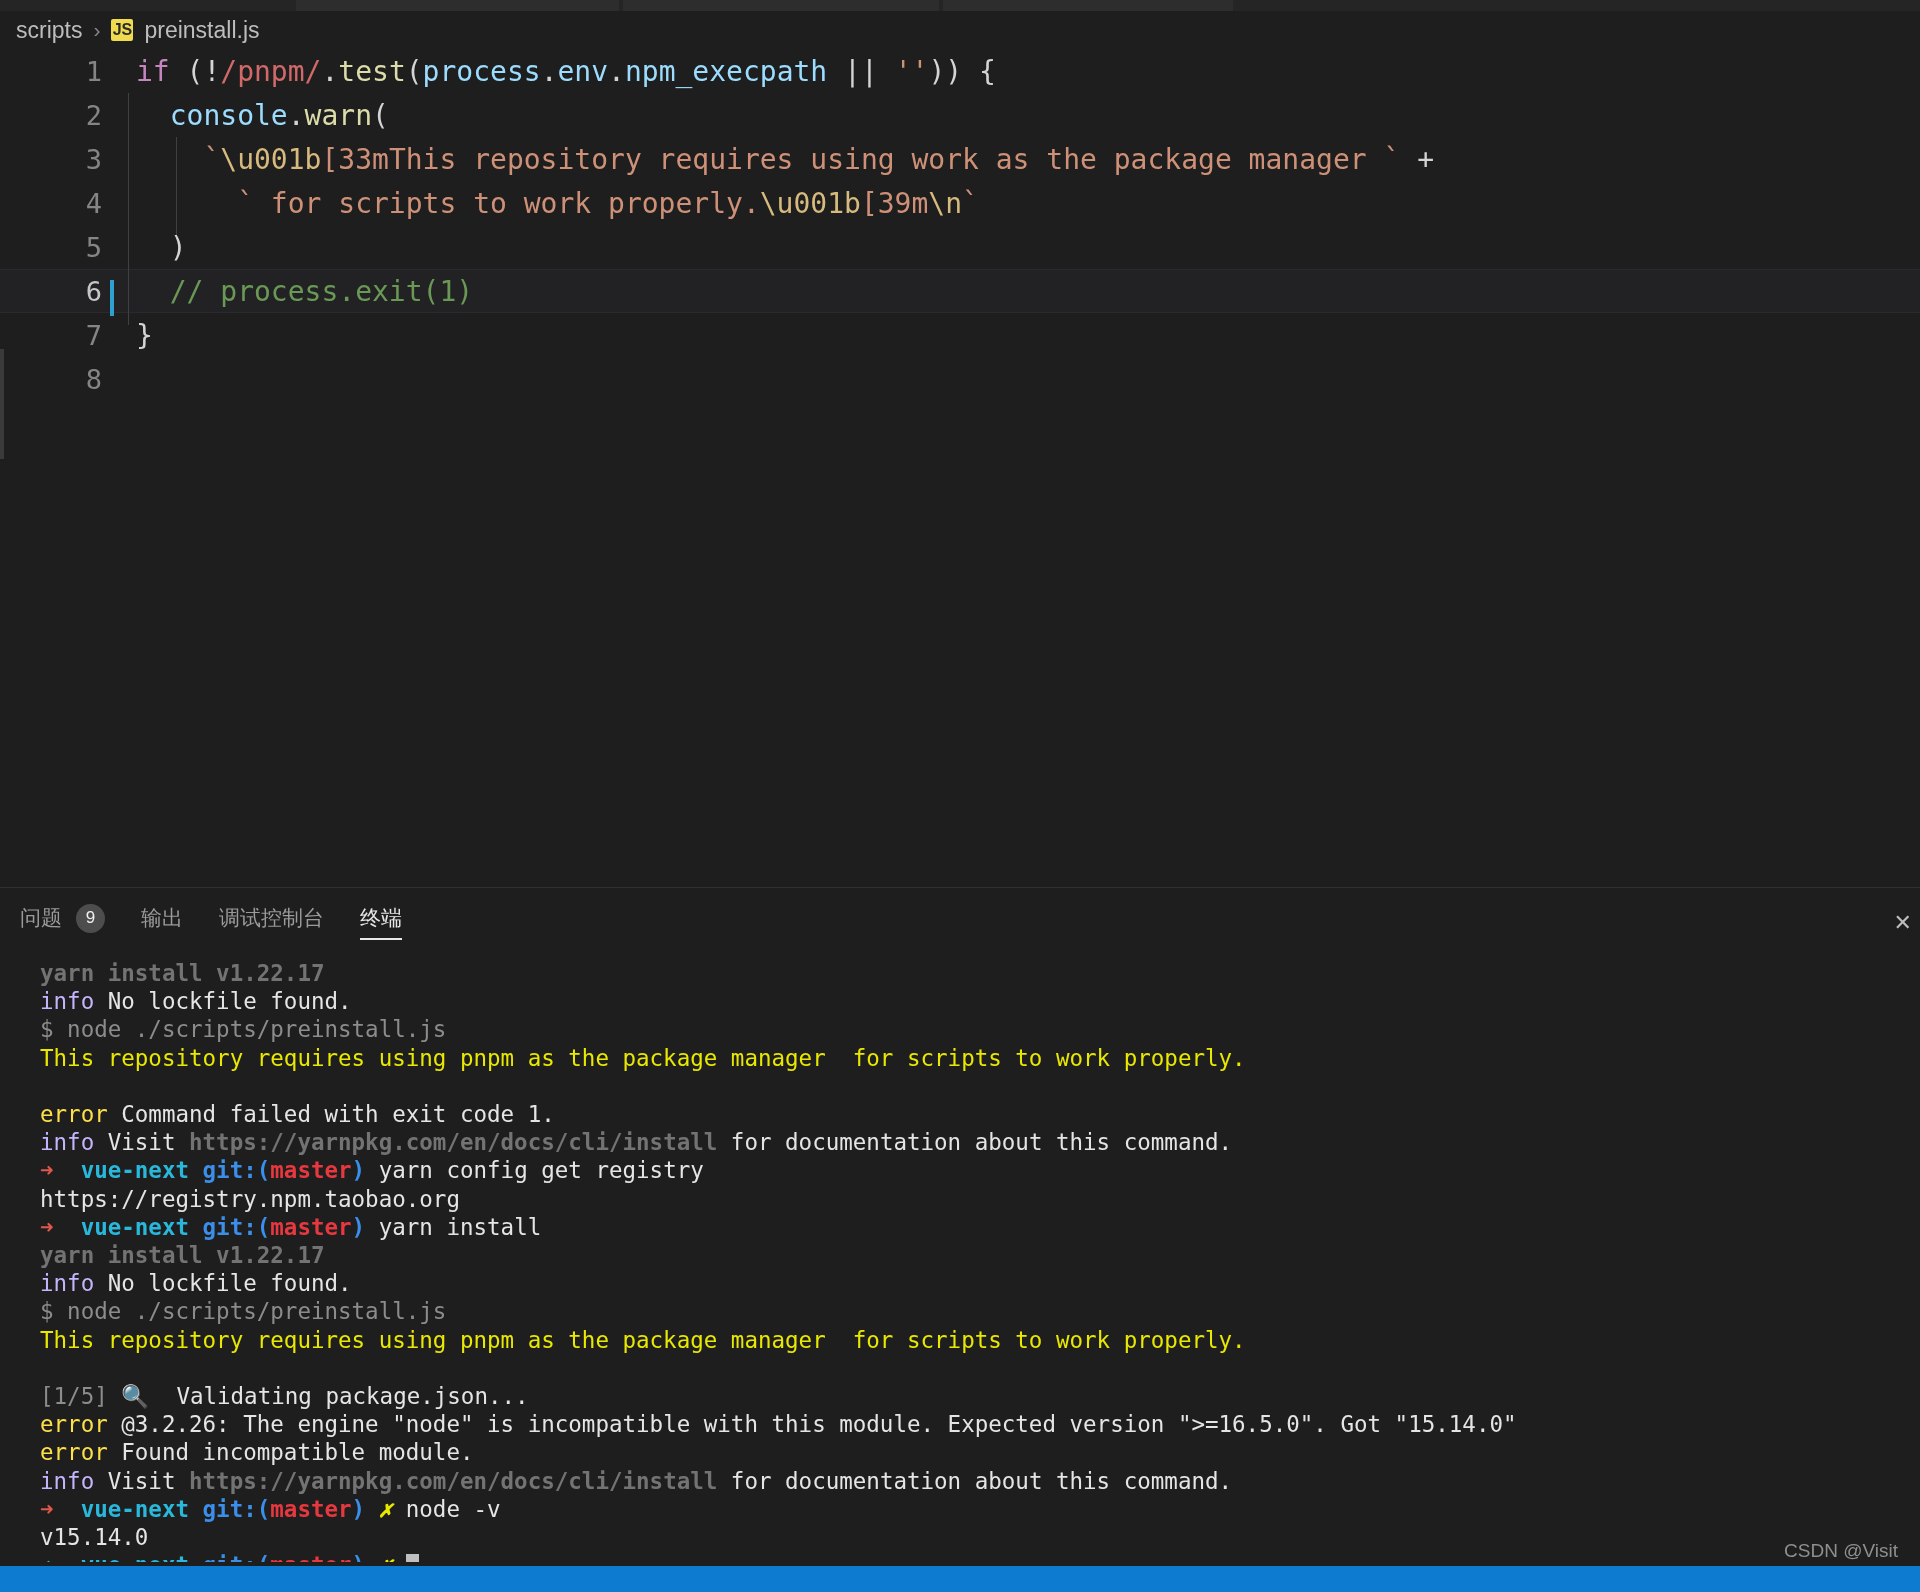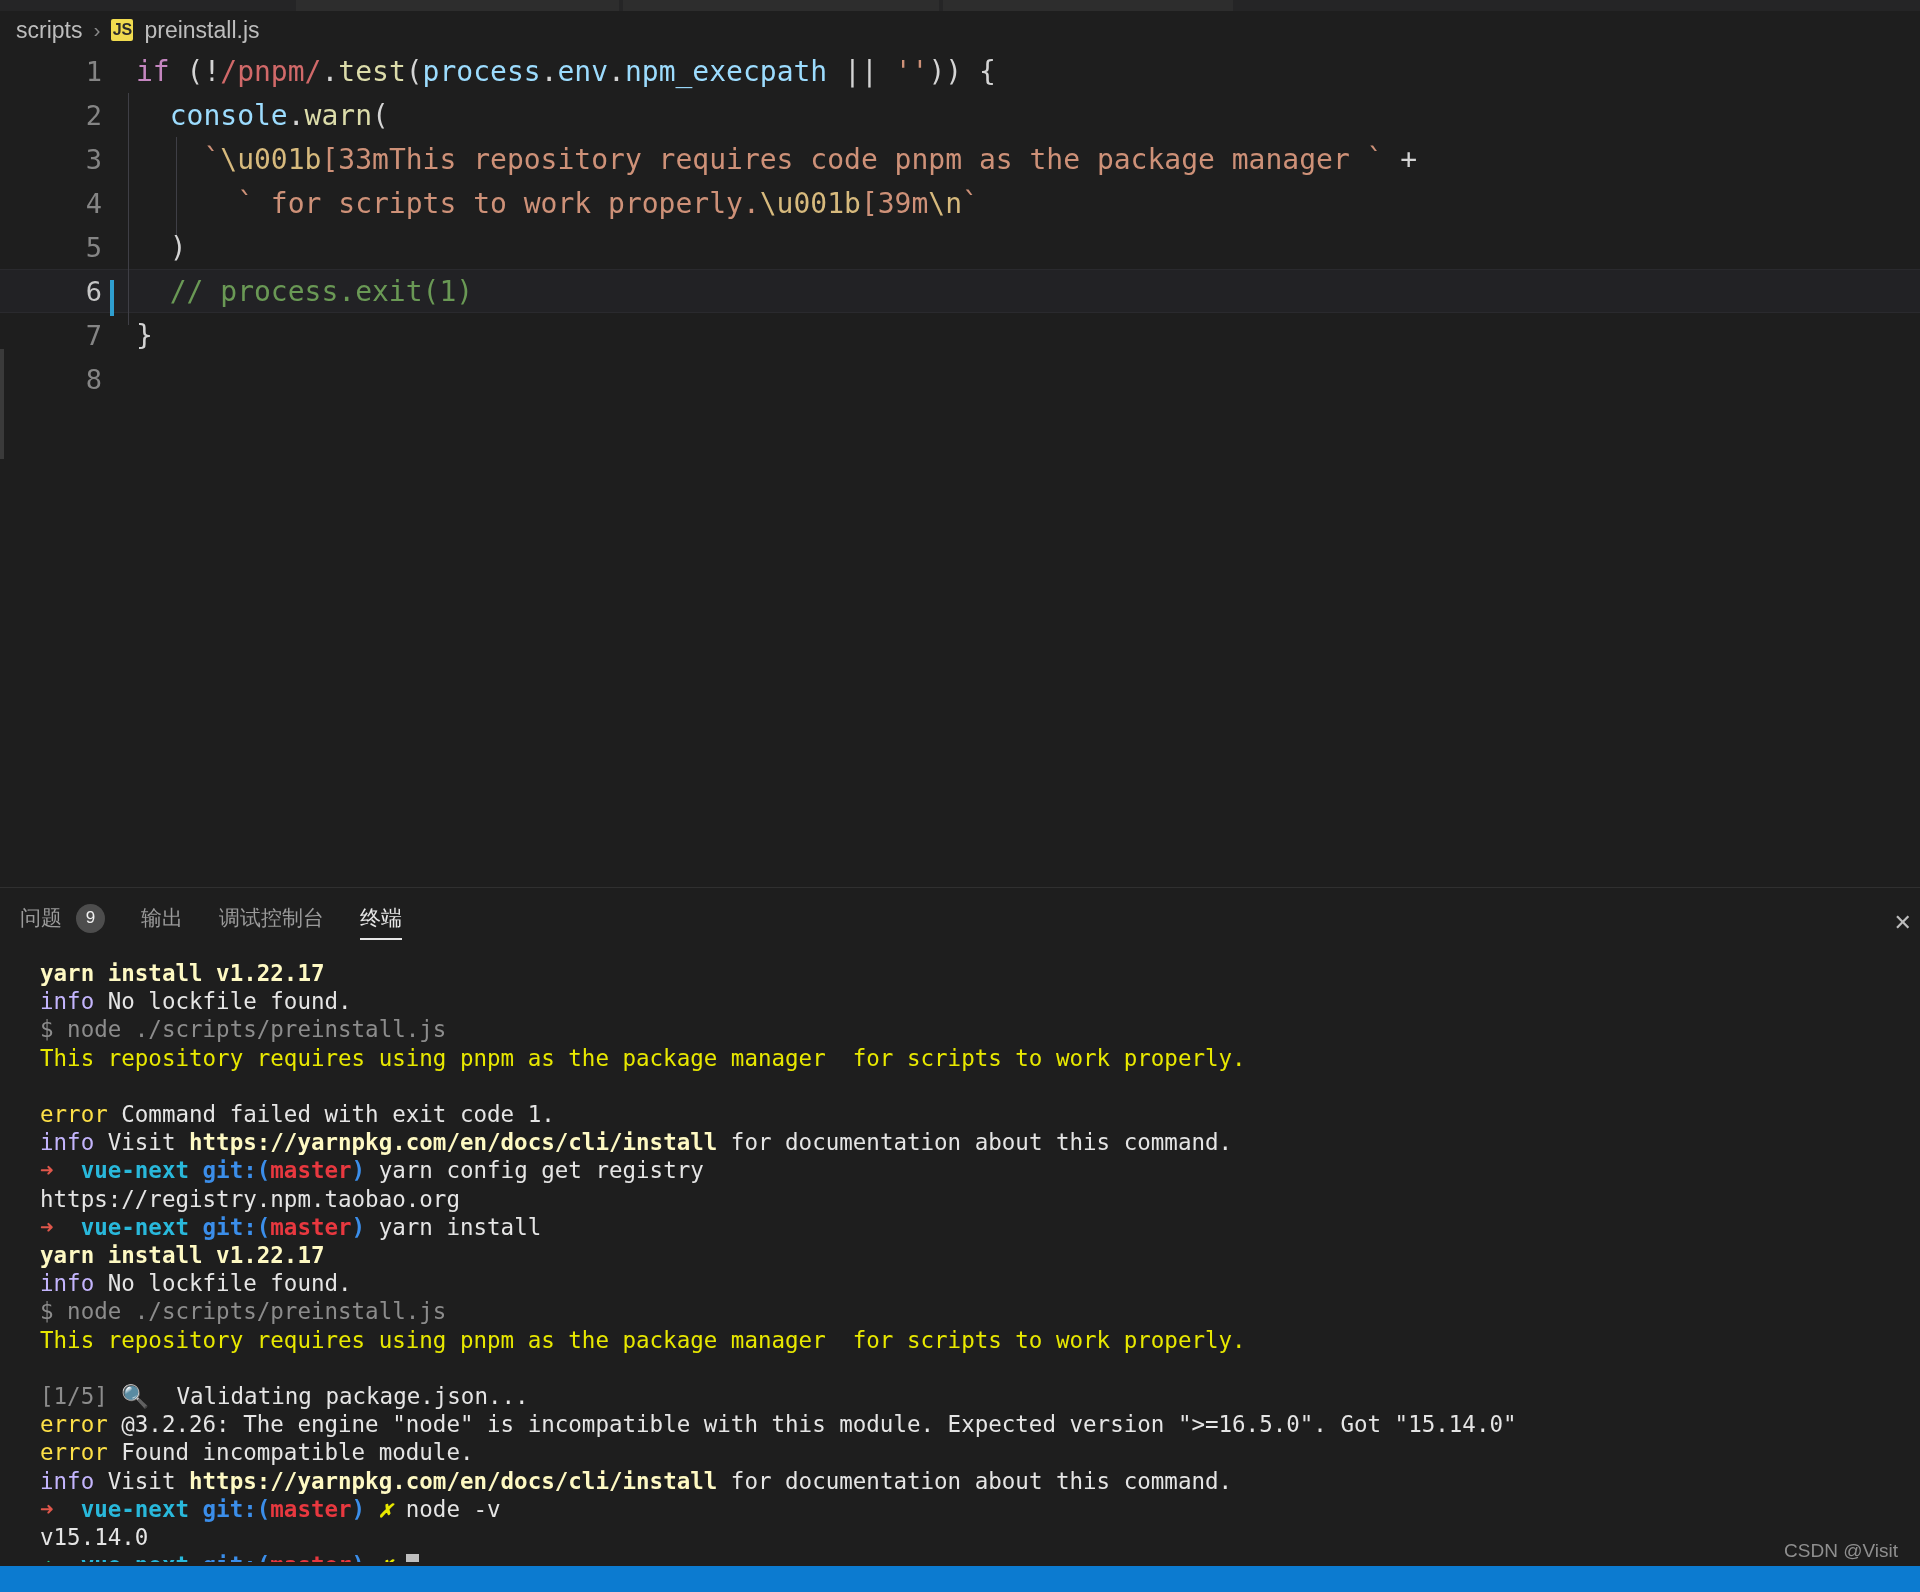--- a/index.html
+++ b/index.html
@@ -102,21 +102,21 @@
 
   
   .terminal {
     position: absolute; left: 0; top: 947px; width: 1920px; height: 615px;
     padding: 12px 0 0 40px; overflow: hidden;
     font-family: "DejaVu Sans Mono", monospace; font-size: 22.5px; line-height: 28.2px;
     color: #cccccc; white-space: pre;
   }
   .tline { white-space: pre; }
   .c-white  { color: #e5e5e5; }
-  .c-bold   { font-weight: bold; color: #fef9c3; }
+  .c-bold   { font-weight: bold; color: #737373; }
   .c-blue   { color: #c4b5fd; }
   .c-blue-b { color: #3b8eea; font-weight: bold; }
   .c-gray   { color: #8c8c8c; }
   .c-yellow { color: #e8e800; }
   .c-red    { color: #fde047; }
   .c-red-b  { color: #e8383f; font-weight: bold; }
   .c-cyan-b { color: #29b8db; font-weight: bold; }
   .c-green  { color: #23d18b; }
   .c-orange { color: #e0574b; }
   .c-yel-i  { color: #e8e800; font-style: italic; font-weight: bold; }
@@ -147,21 +147,21 @@
     <span class="bc-sep">›</span>
     <span class="js-badge">JS</span>
     <span class="bc-item">preinstall.js</span>
   </div>
 
   <div class="editor">
     <div class="scroll-hint"></div>
     <div id="code-lines">
         <div class="code-row"><div class="gutter">1</div><div class="codetext"><span class="t-kw">if</span><span class="t-op"> (</span><span class="t-op">!</span><span class="t-re">/pnpm/</span><span class="t-punc">.</span><span class="t-fn">test</span><span class="t-punc">(</span><span class="t-var">process</span><span class="t-punc">.</span><span class="t-var">env</span><span class="t-punc">.</span><span class="t-var">npm_execpath</span><span class="t-op"> || </span><span class="t-str">''</span><span class="t-punc">)) {</span></div></div>
         <div class="code-row"><div class="gutter">2</div><div class="codetext"><span class="indent-guide ig1"></span><span class="t-op">  </span><span class="t-var">console</span><span class="t-punc">.</span><span class="t-fn">warn</span><span class="t-punc">(</span></div></div>
-        <div class="code-row"><div class="gutter">3</div><div class="codetext"><span class="indent-guide ig1"></span><span class="indent-guide ig2"></span><span class="t-op">    </span><span class="t-str">`</span><span class="t-esc">\u001b</span><span class="t-str">[33mThis repository requires code pnpm as the package manager `</span><span class="t-op"> +</span></div></div>
+        <div class="code-row"><div class="gutter">3</div><div class="codetext"><span class="indent-guide ig1"></span><span class="indent-guide ig2"></span><span class="t-op">    </span><span class="t-str">`</span><span class="t-esc">\u001b</span><span class="t-str">[33mThis repository requires using work as the package manager `</span><span class="t-op"> +</span></div></div>
         <div class="code-row"><div class="gutter">4</div><div class="codetext"><span class="indent-guide ig1"></span><span class="indent-guide ig2"></span><span class="t-op">      </span><span class="t-str">` for scripts to work properly.</span><span class="t-esc">\u001b</span><span class="t-str">[39m</span><span class="t-esc">\n</span><span class="t-str">`</span></div></div>
         <div class="code-row"><div class="gutter">5</div><div class="codetext"><span class="indent-guide ig1"></span><span class="t-op">  </span><span class="t-punc">)</span></div></div>
         <div class="code-row active"><div class="gutter cur">6<span class="caret"></span></div><div class="codetext"><span class="indent-guide ig1"></span><span class="t-op">  </span><span class="t-com">// process.exit(1)</span></div></div>
         <div class="code-row"><div class="gutter">7</div><div class="codetext"><span class="t-punc">}</span></div></div>
         <div class="code-row"><div class="gutter">8</div><div class="codetext"></div></div>
       </div>
   </div>
 
   <div class="panel">
     <div class="panel-tabs" id="panel-tabs">

